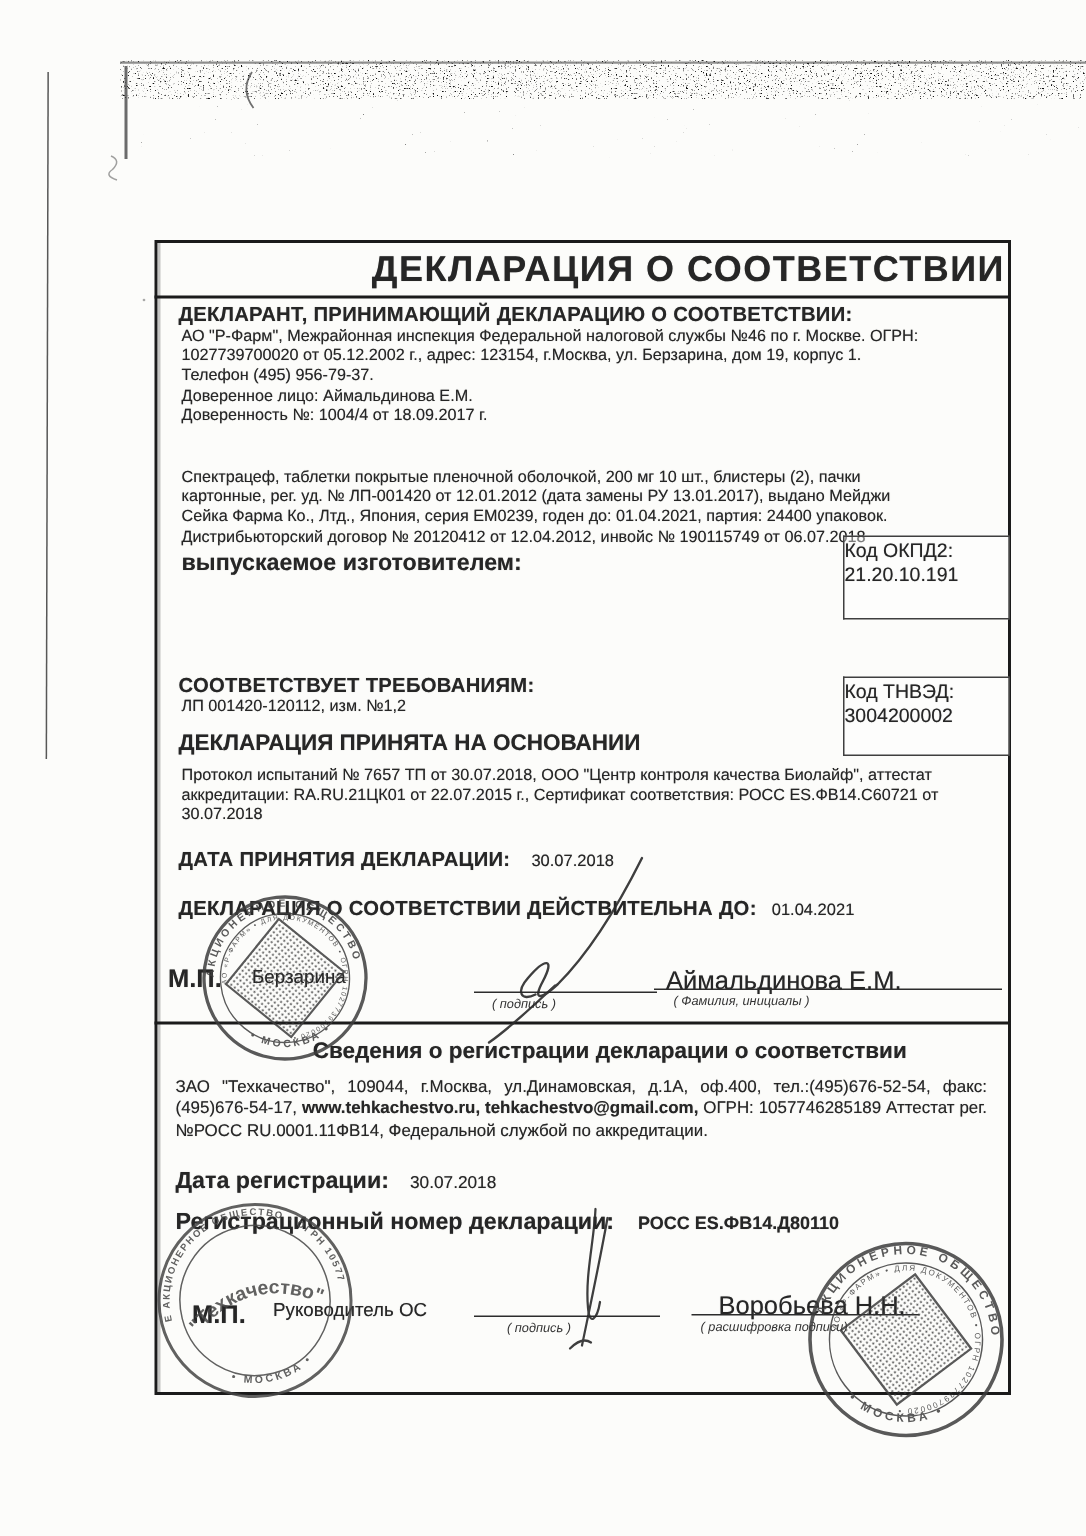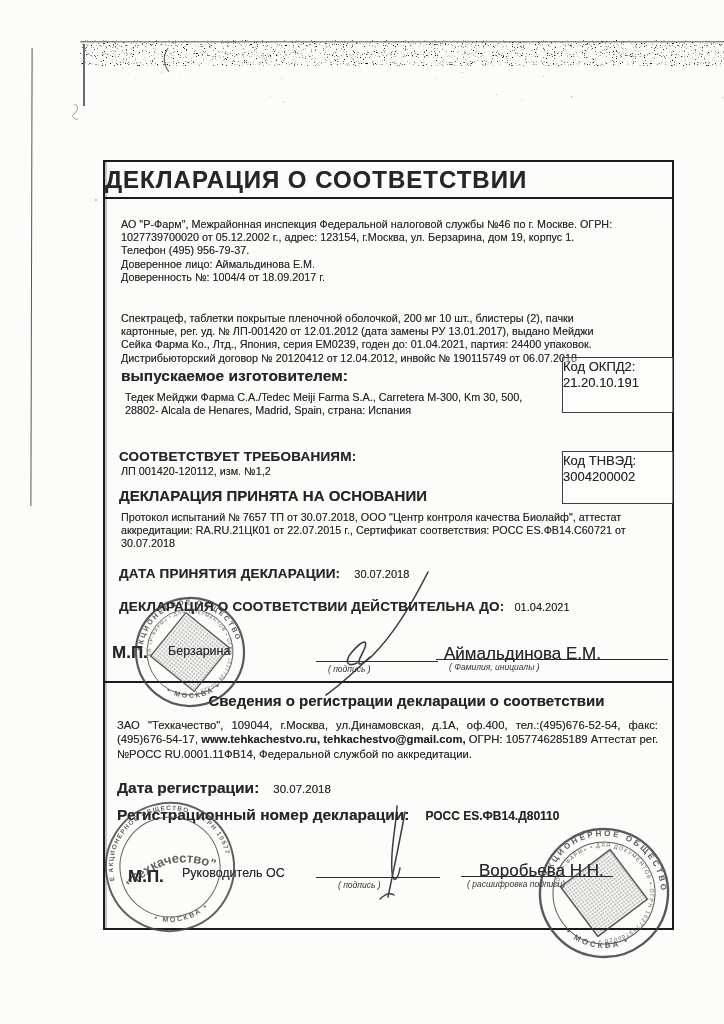--- a/index.html
+++ b/index.html
@@ -3,21 +3,21 @@
 <meta charset="utf-8">
 <style>
   html,body{margin:0;padding:0;background:#e9e9e7;}
   .page{position:relative;width:724px;height:1024px;background:#fcfcfa;
         font-family:"Liberation Sans",sans-serif;color:#262626;overflow:hidden;margin:0 auto;}
   .abs{position:absolute;}
   .doc-text{text-shadow:0 0 .5px rgba(40,40,40,.5);}
   .frame{left:103px;top:160px;width:567px;height:766px;border:2px solid #1b1b1b;
          box-shadow:inset 2px 0 0 rgba(30,30,30,.25);z-index:2;}
   .z3{z-index:3;}
-  .title{left:105px;top:166px;width:565px;text-align:left;font-size:24px;font-weight:bold;letter-spacing:1px;}
+  .title{left:105px;top:166px;width:565px;text-align:right;font-size:24px;font-weight:bold;letter-spacing:1px;}
   .rule{background:#1b1b1b;height:2px;}
   .h-caps{font-size:13.5px;font-weight:bold;letter-spacing:.2px;}
   .h-caps-lg{font-size:15px;font-weight:bold;}
   .h-lower{font-size:15.5px;font-weight:bold;text-align:right;}
   .body-txt{font-size:10.8px;line-height:1.22;}
   .val{font-size:11px;margin-left:14px;font-weight:normal;}
   .code-box{border:1.2px solid #3f3f3f;border-right:none;text-align:left;
             font-size:13px;line-height:1.2;padding-top:1px;background:rgba(255,255,255,.4);}
   .sig-line{background:#2c2c2c;height:1.4px;}
   .caption{font-size:8.5px;color:#333;font-style:italic;}
@@ -61,34 +61,34 @@
     <circle cx="96" cy="200" r="0.9" fill="#555" opacity="0.5"></circle>
   </svg>
   <div class="vline" style="left:31px;top:48px;width:1.3px;height:458px;opacity:.8;transform:rotate(.15deg);"></div>
   <div class="vline" style="left:83px;top:44px;width:1.5px;height:62px;opacity:.7;"></div>
 
   <div class="abs frame"></div>
 
   <div class="abs z3 title doc-text">ДЕКЛАРАЦИЯ О СООТВЕТСТВИИ</div>
   <div class="abs z3 rule" style="left:103px;top:197px;width:571px;"></div>
 
+  <div class="abs z3 h-caps doc-text" style="left:119px;top:202px;">ДЕКЛАРАНТ, ПРИНИМАЮЩИЙ ДЕКЛАРАЦИЮ О СООТВЕТСТВИИ:</div>
   <div class="abs z3 body-txt doc-text" style="left:121px;top:218px;width:497px;">
     <div>АО "Р-Фарм", Межрайонная инспекция Федеральной налоговой службы №46 по г. Москве. ОГРН: 1027739700020 от 05.12.2002 г., адрес: 123154, г.Москва, ул. Берзарина, дом 19, корпус 1. Телефон (495) 956-79-37.</div>
     <div>Доверенное лицо: Аймальдинова Е.М.</div>
     <div>Доверенность №: 1004/4 от 18.09.2017 г.</div>
   </div>
 
   <div class="abs z3 body-txt doc-text" style="left:121px;top:312px;width:503px;">Спектрацеф, таблетки покрытые пленочной оболочкой, 200 мг 10 шт., блистеры (2), пачки картонные, рег. уд. № ЛП-001420 от 12.01.2012 (дата замены РУ 13.01.2017), выдано Мейджи Сейка Фарма Ко., Лтд., Япония, серия ЕМ0239, годен до: 01.04.2021, партия: 24400 упаковок. Дистрибьюторский договор № 20120412 от 12.04.2012, инвойс № 190115749 от 06.07.2018</div>
 
   <div class="abs z3 code-box doc-text" style="left:562px;top:357px;width:110px;height:53px;">
     <div>Код ОКПД2:</div>
     <div>21.20.10.191</div>
   </div>
   <div class="abs z3 h-lower doc-text" style="left:121px;top:367px;">выпускаемое изготовителем:</div>
-  <div class="abs z3 body-txt doc-text" style="left:125px;top:391px;width:400px;">Тедек Мейджи Фарма С.А./Tedec Meiji Farma S.A., Carretera M-300, Km 30, 500, 28802- Alcala de Henares, Madrid, Spain, страна: Испания</div>
 
   <div class="abs z3 h-caps doc-text" style="left:119px;top:449px;">СООТВЕТСТВУЕТ ТРЕБОВАНИЯМ:</div>
   <div class="abs z3 body-txt doc-text" style="left:121px;top:465px;">ЛП 001420-120112, изм. №1,2</div>
   <div class="abs z3 code-box doc-text" style="left:562px;top:451px;width:110px;height:50px;">
     <div>Код ТНВЭД:</div>
     <div>3004200002</div>
   </div>
 
   <div class="abs z3 h-caps-lg doc-text" style="left:119px;top:487px;">ДЕКЛАРАЦИЯ ПРИНЯТА НА ОСНОВАНИИ</div>
   <div class="abs z3 body-txt doc-text" style="left:121px;top:511px;width:505px;">Протокол испытаний № 7657 ТП от 30.07.2018, ООО "Центр контроля качества Биолайф", аттестат аккредитации: RA.RU.21ЦК01 от 22.07.2015 г., Сертификат соответствия: РОСС ES.ФВ14.С60721 от 30.07.2018</div>

